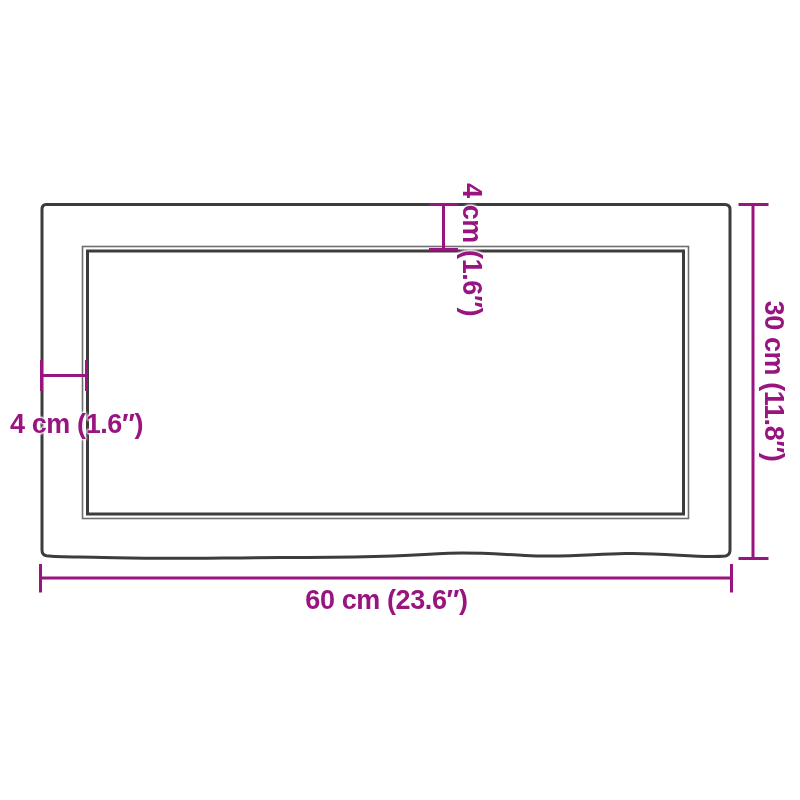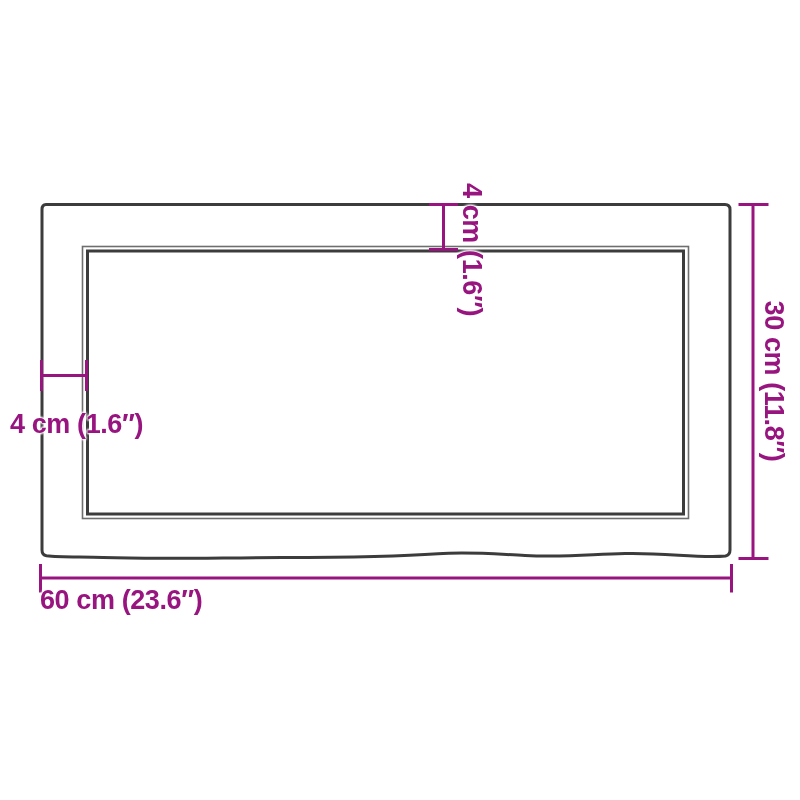--- a/index.html
+++ b/index.html
@@ -28,21 +28,21 @@
     font-weight:bold;
     font-size:27px;
     letter-spacing:-0.4px;
     white-space:nowrap;
     text-shadow:0 0 3px #fff,0 0 3px #fff,0 0 3px #fff,0 0 3px #fff,0 0 2px #fff;
   }
   .vertical{
     writing-mode:vertical-rl;
     text-orientation:mixed;
   }
-  #width-label{left:40px;top:585px;width:693px;text-align:left;}
+  #width-label{left:40px;top:585px;width:693px;text-align:center;}
   #height-label{left:758px;top:381px;transform:translateY(-50%);}
   #top-thickness-label{left:456px;top:183px;}
   #left-thickness-label{left:10px;top:409px;}
 </style>
 </head>
 <body>
 
 <div class="stage">
 
   <svg width="800" height="800" viewBox="0 0 800 800">

